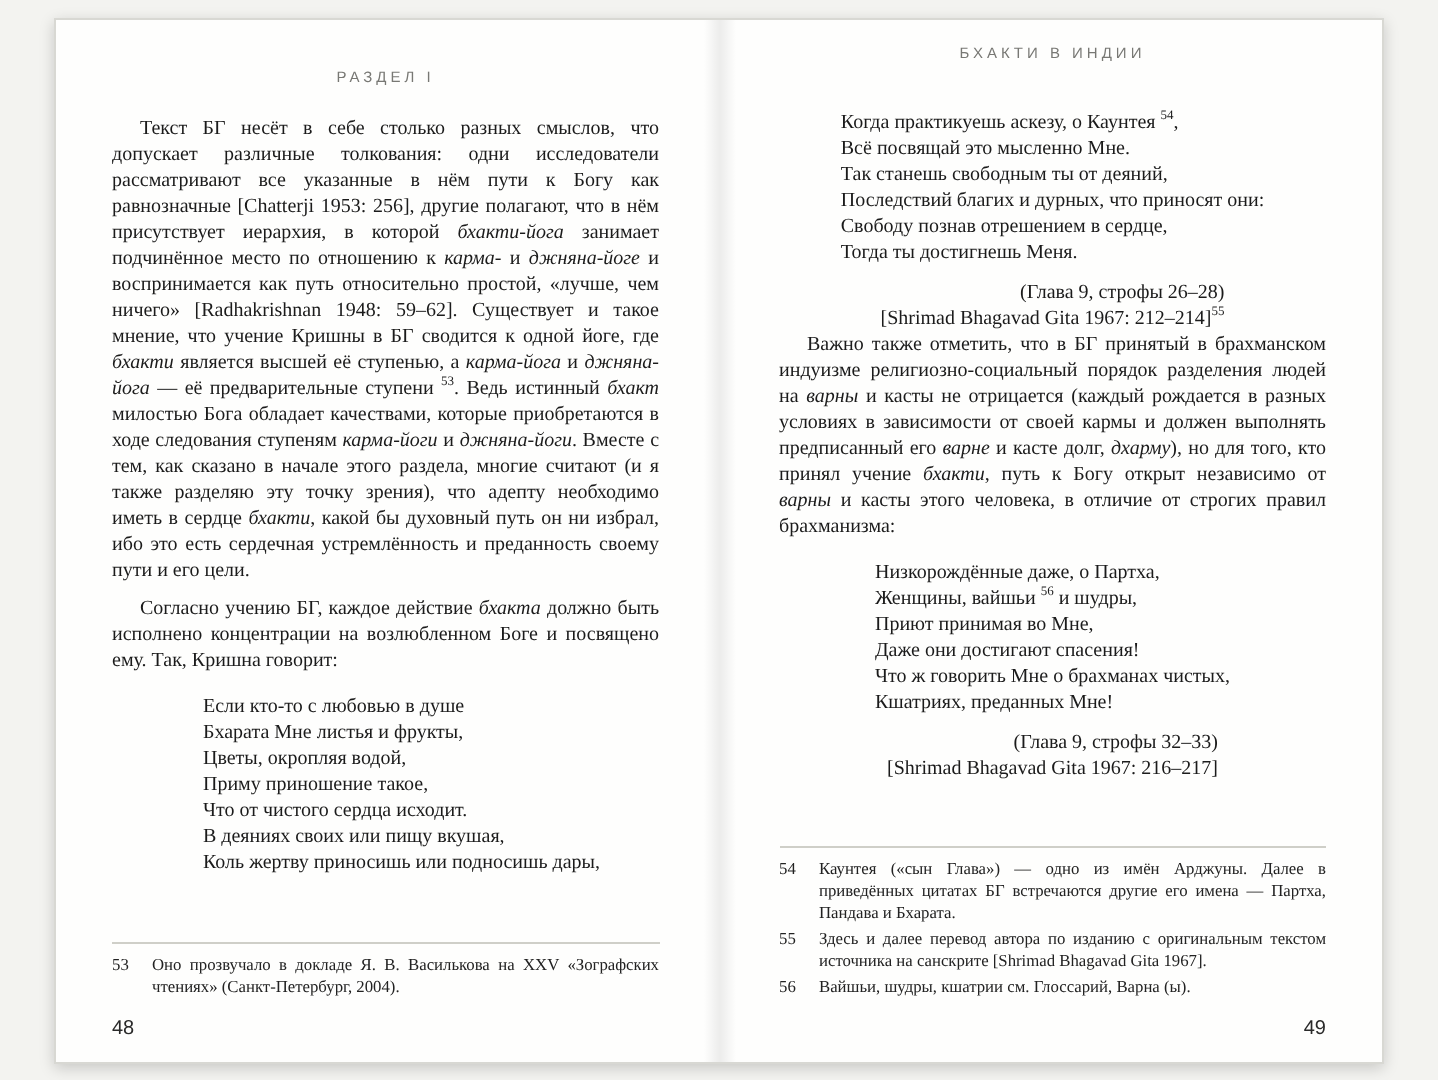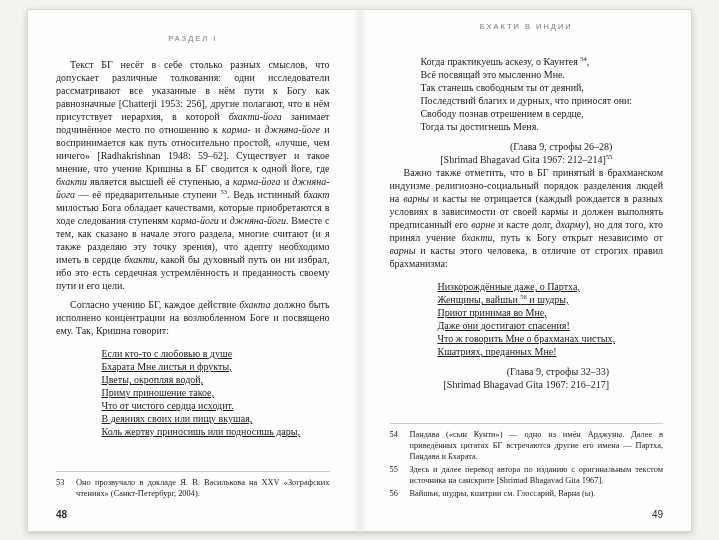--- a/index.html
+++ b/index.html
@@ -38,40 +38,40 @@
   }
   .para + .para { margin-top:6px; }
 
   .verse { margin-top:9px; font-size:10px; line-height:13px; color:#1b1b1b; }
   .verse.indented { margin-left:16px; }
   .verse-line { white-space:nowrap; }
 
   .attribution { margin-top:6px; font-size:10px; line-height:13px; text-align:right; color:#1b1b1b;font-family:Liberation Serif, serif; }
   .para-block { }
   .verse + .attribution { margin-top:7px; }
-  .attribution + .verse, .para + .verse { margin-top:10px;text-decoration:underline; }
+  .attribution + .verse, .para + .verse { margin-top:10px; }
 
   sup { font-size:6.5px; line-height:0; vertical-align:super; }
   i { font-style:italic; }
 
   .footnotes {
     margin-top:auto; margin-bottom:30px; flex:0 0 auto;
     border-top:1px solid #cfcfc8; padding-top:5px;
     font-size:8.4px; line-height:11px; color:#222;
   }
   .footnote { display:flex; margin-bottom:2px; text-align:justify; }
   .fn-num { flex:0 0 20px; width:20px; }
   .fn-text { flex:1 1 auto; }
 
   .folio {
     position:absolute; bottom:11px;
     font-family:"Liberation Sans", sans-serif;
     font-size:10px; color:#2a2a2a;
   }
-  .folio-left { left:28px;font-weight:bold; }
+  .folio-left { left:28px; }
   .folio-right { right:28px; }
 </style>
 </head>
 <body>
 
 <div class="stage">
   <div class="spread">
 
     <div class="page page-left">
       <div class="running-head">Раздел I</div>
@@ -128,21 +128,21 @@
       </div>
 
       <div class="attribution">
         <div>(Глава 9, строфы 32–33)</div>
         <div>[Shrimad Bhagavad Gita 1967: 216–217]</div>
       </div>
 
       <div class="footnotes">
         <div class="footnote">
           <span class="fn-num">54</span>
-          <span class="fn-text">Пандава («сын Кунти») — одно из имён Арджуны. Далее в приведённых цитатах БГ встречаются другие его имена — Партха, Пандава и Бхарата.</span>
+          <span class="fn-text">Каунтея («сын Глава») — одно из имён Арджуны. Далее в приведённых цитатах БГ встречаются другие его имена — Партха, Пандава и Бхарата.</span>
         </div>
         <div class="footnote">
           <span class="fn-num">55</span>
           <span class="fn-text">Здесь и далее перевод автора по изданию с оригинальным текстом источника на санскрите [Shrimad Bhagavad Gita 1967].</span>
         </div>
         <div class="footnote">
           <span class="fn-num">56</span>
           <span class="fn-text">Вайшьи, шудры, кшатрии см. Глоссарий, Варна (ы).</span>
         </div>
       </div>

